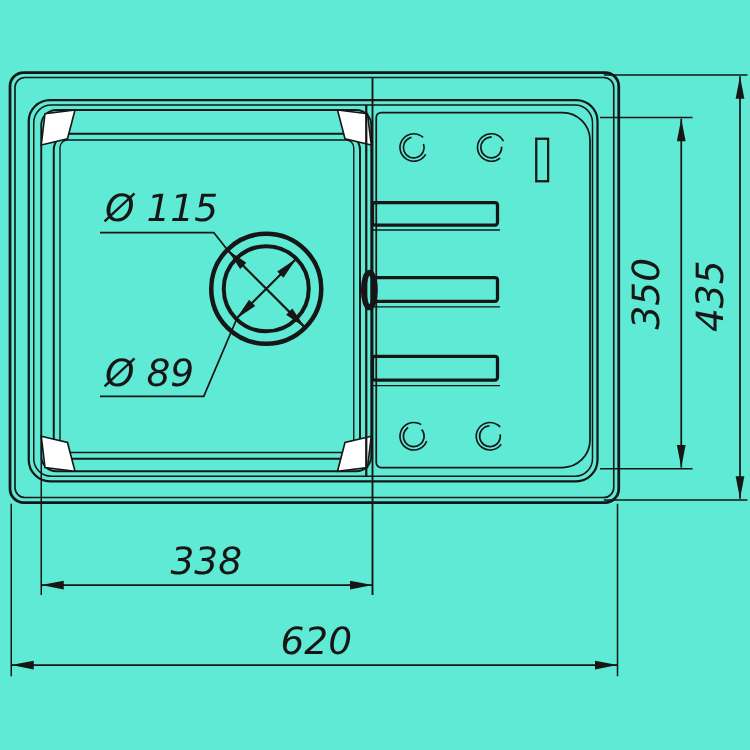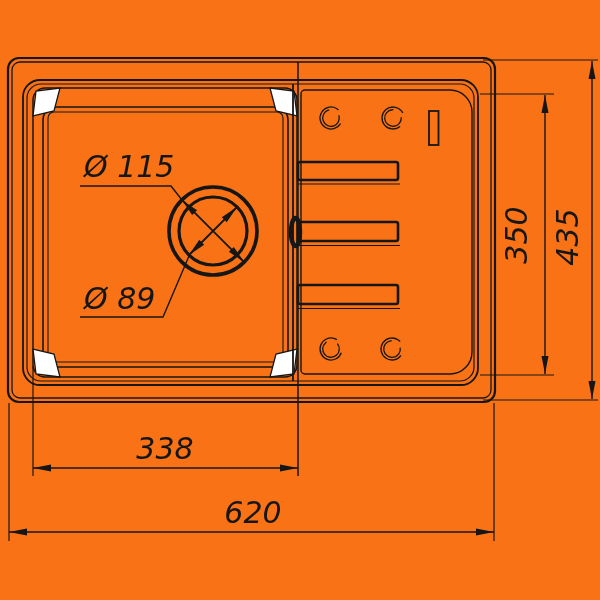--- a/index.html
+++ b/index.html
@@ -4,21 +4,21 @@
 <style>
   html, body {
     margin: 0;
     padding: 0;
     background: #ffffff;
   }
   .stage {
     width: 600px;
     height: 600px;
     position: relative;
-    background: #f97316;
+    background: #5eead4;
     overflow: hidden;
   }
   svg { display: block; }
   .dim-text {
     font-family: "DejaVu Sans", "Liberation Sans", sans-serif;
     font-style: italic;
     font-size: 30px;
     fill: #161616;
     stroke: none;
   }

